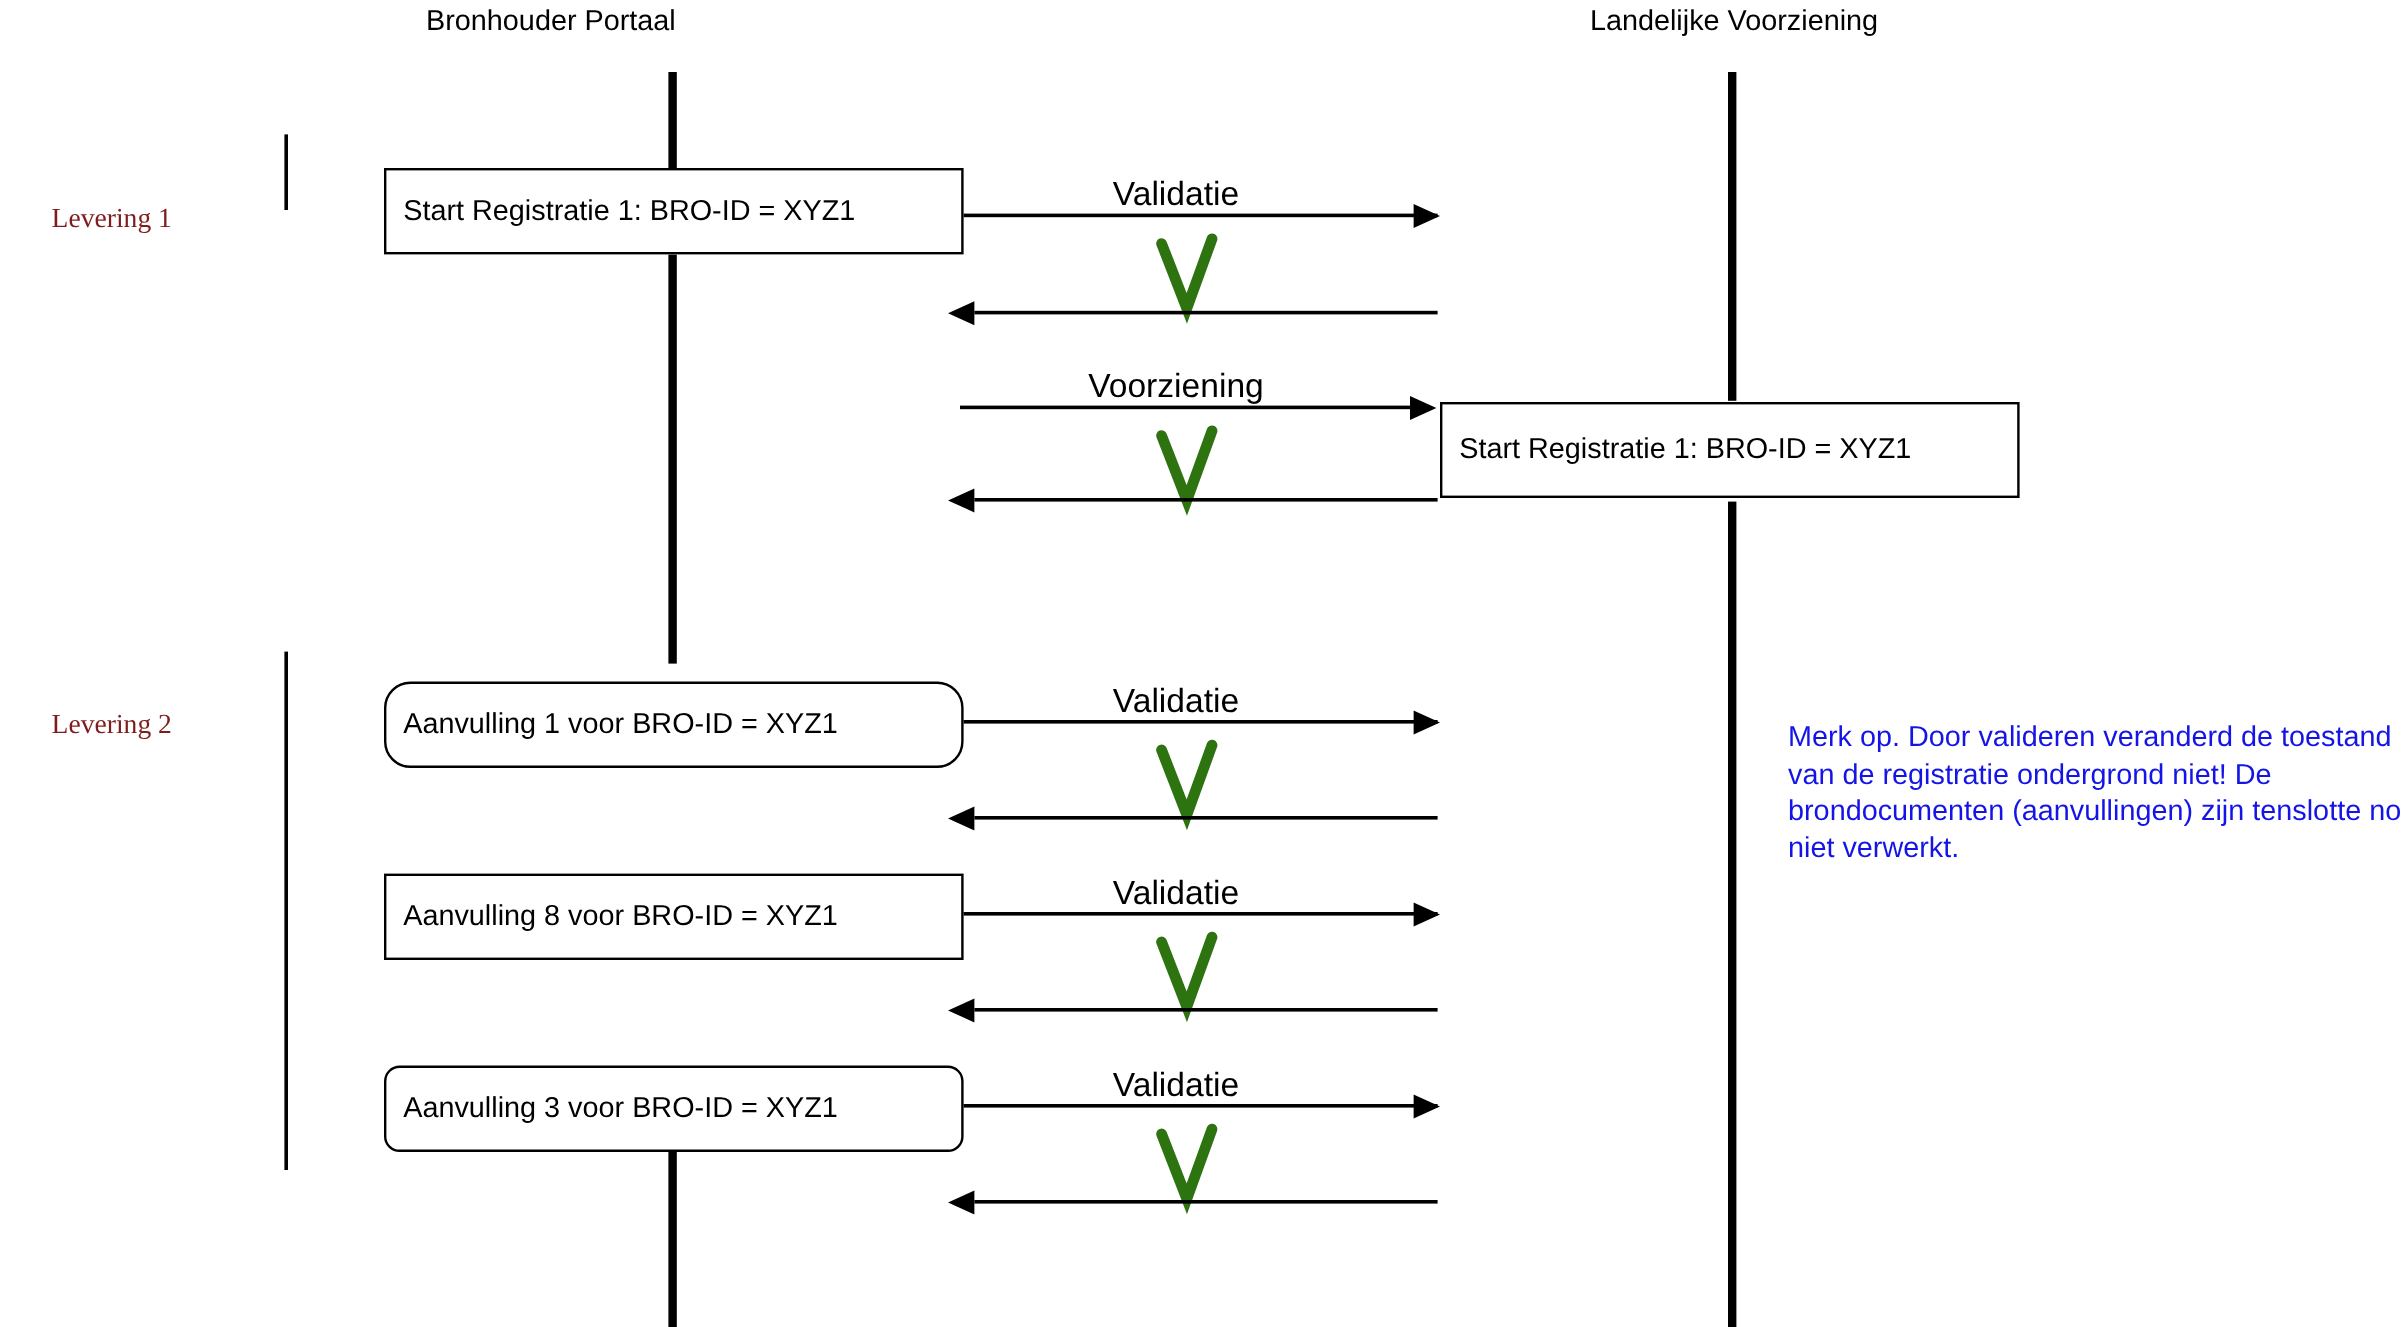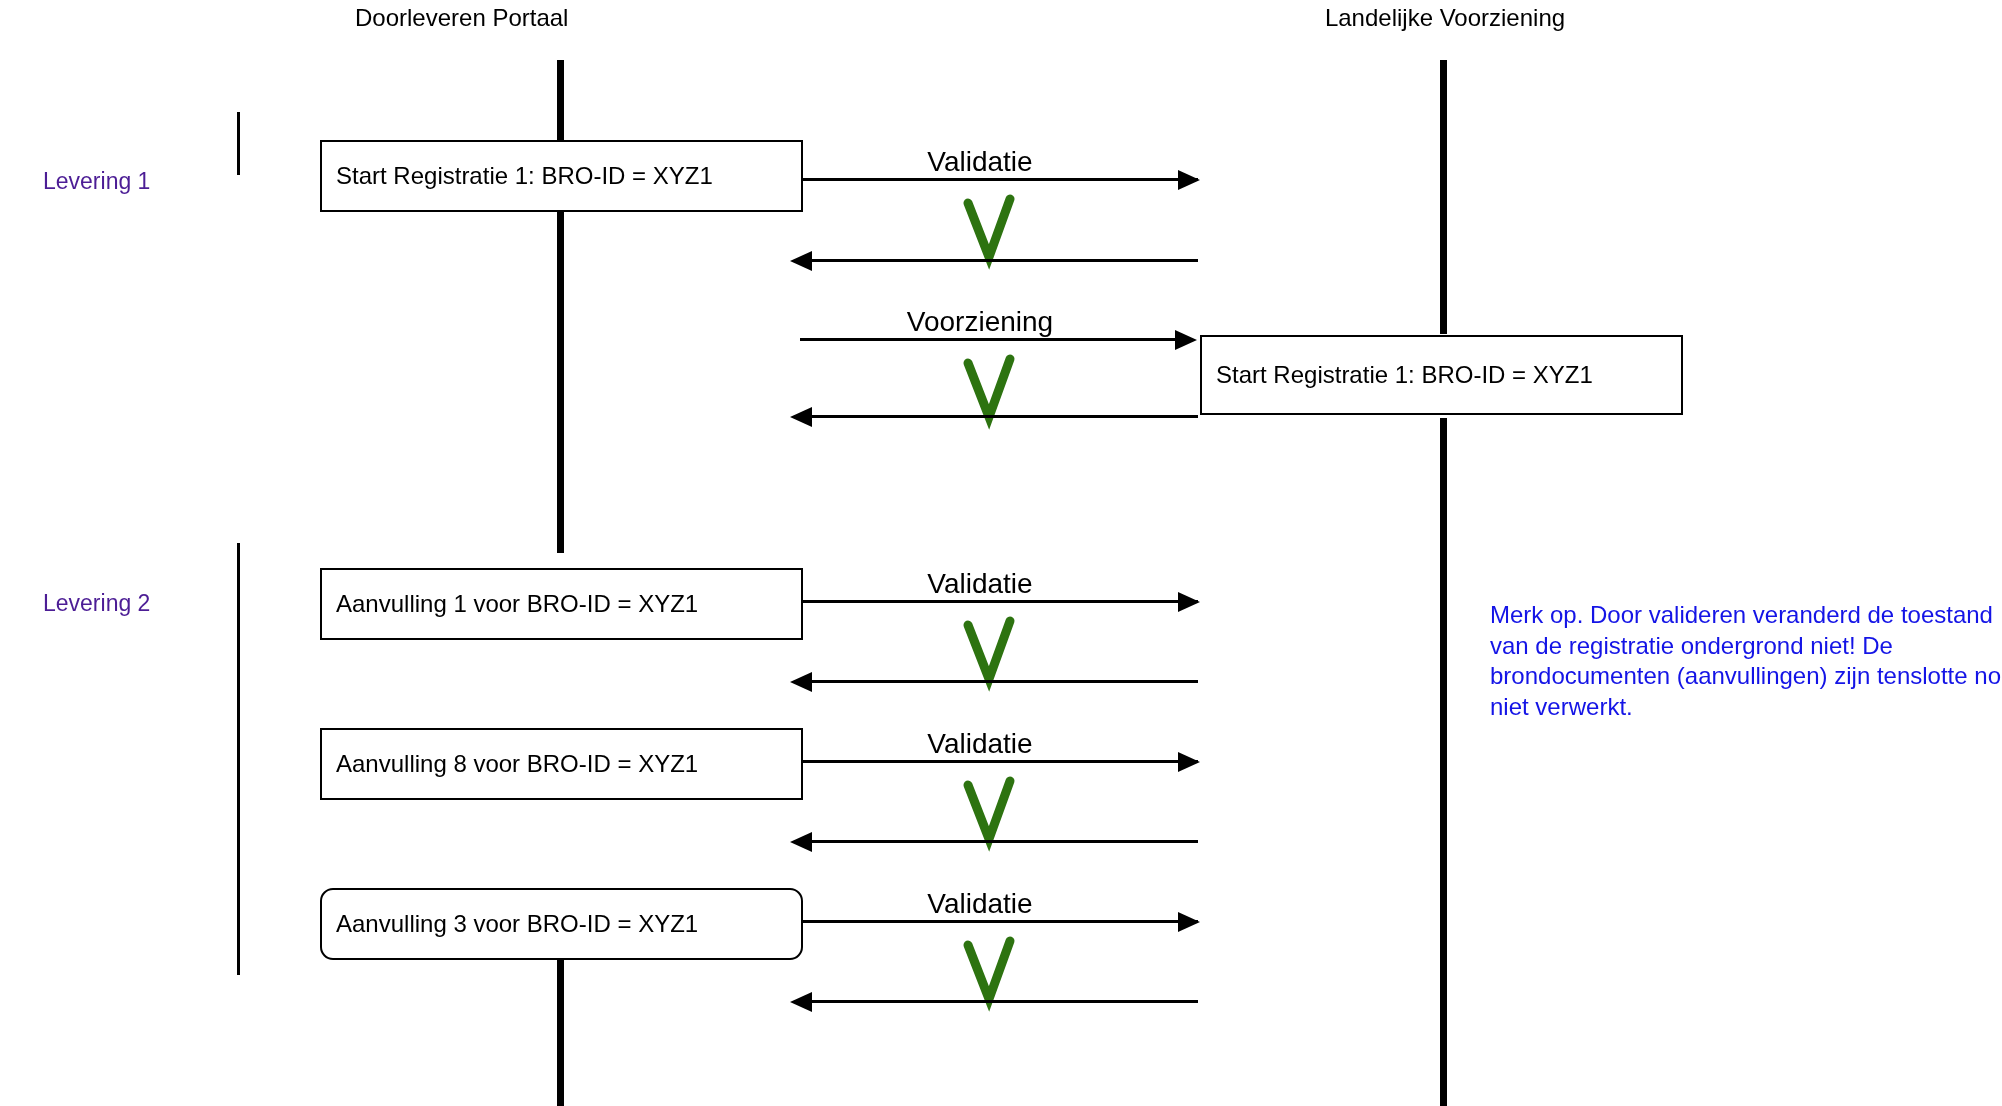--- a/index.html
+++ b/index.html
@@ -38,23 +38,24 @@
 
   
   .bracket {
     background: #000000;
     width: 3px;
   }
 
   
   .group-label {
     font-size: 23px;
-    color: #4c1d95;
-    white-space: nowrap;
-    line-height: 1;
+    color: #7f1d1d;
+    white-space: nowrap;
+    line-height: 1;
+    font-family: Liberation Serif, serif;
   }
 
   
   .msgbox {
     box-sizing: border-box;
     border: 2.5px solid #000000;
     background: #ffffff;
     display: flex;
     align-items: center;
     padding-left: 14px;
@@ -97,21 +98,21 @@
     line-height: 1.28;
     color: #1414e6;
     width: 530px;
   }
 </style>
 </head>
 <body>
 
 <div id="canvas">
 
-  <div class="abs actor-label" style="left:355px; top:6px; width:170px;">Doorleveren Portaal</div>
+  <div class="abs actor-label" style="left:355px; top:6px; width:170px;">Bronhouder Portaal</div>
 
   <div class="abs actor-label" style="left:1310px; top:6px; width:270px;">Landelijke Voorziening</div>
 
   <div class="abs lifeline" style="left:557px; top:60px;  height:80px;"></div>
   <div class="abs lifeline" style="left:557px; top:212px; height:341px;"></div>
   <div class="abs lifeline" style="left:557px; top:955px; height:151px;"></div>
 
   <div class="abs lifeline" style="left:1440px; top:60px;  height:274px;"></div>
   <div class="abs lifeline" style="left:1440px; top:418px; height:688px;"></div>
 
@@ -144,21 +145,21 @@
   <svg class="abs checkmark" style="left:962px; top:355px;" width="60" height="70" viewBox="0 0 60 70">
     <path d="M 6 8 L 27 62 L 48 4" fill="none" stroke="#2d7310" stroke-width="9" stroke-linecap="round" stroke-linejoin="miter"></path>
   </svg>
 
   <div class="abs arrow-line" style="left:812px; top:415px; width:386px;"></div>
   <div class="abs arrow-head left" style="left:790px; top:407px;"></div>
 
   <div class="abs bracket" style="left:237px; top:543px; height:432px;"></div>
   <div class="abs group-label" style="left:43px; top:592px;">Levering 2</div>
 
-  <div class="abs msgbox" style="left:320px; top:568px; width:483px; height:72px;">
+  <div class="abs msgbox" style="left:320px; top:568px; width:483px; height:72px;border-radius:22px;">
     <span class="msgbox-text">Aanvulling 1 voor BRO-ID = XYZ1</span>
   </div>
 
   <div class="abs arrow-label" style="left:820px; top:570px; width:320px;">Validatie</div>
   <div class="abs arrow-line" style="left:803px; top:600px; width:395px;"></div>
   <div class="abs arrow-head right" style="left:1178px; top:592px;"></div>
 
   <svg class="abs checkmark" style="left:962px; top:617px;" width="60" height="70" viewBox="0 0 60 70">
     <path d="M 6 8 L 27 62 L 48 4" fill="none" stroke="#2d7310" stroke-width="9" stroke-linecap="round" stroke-linejoin="miter"></path>
   </svg>

